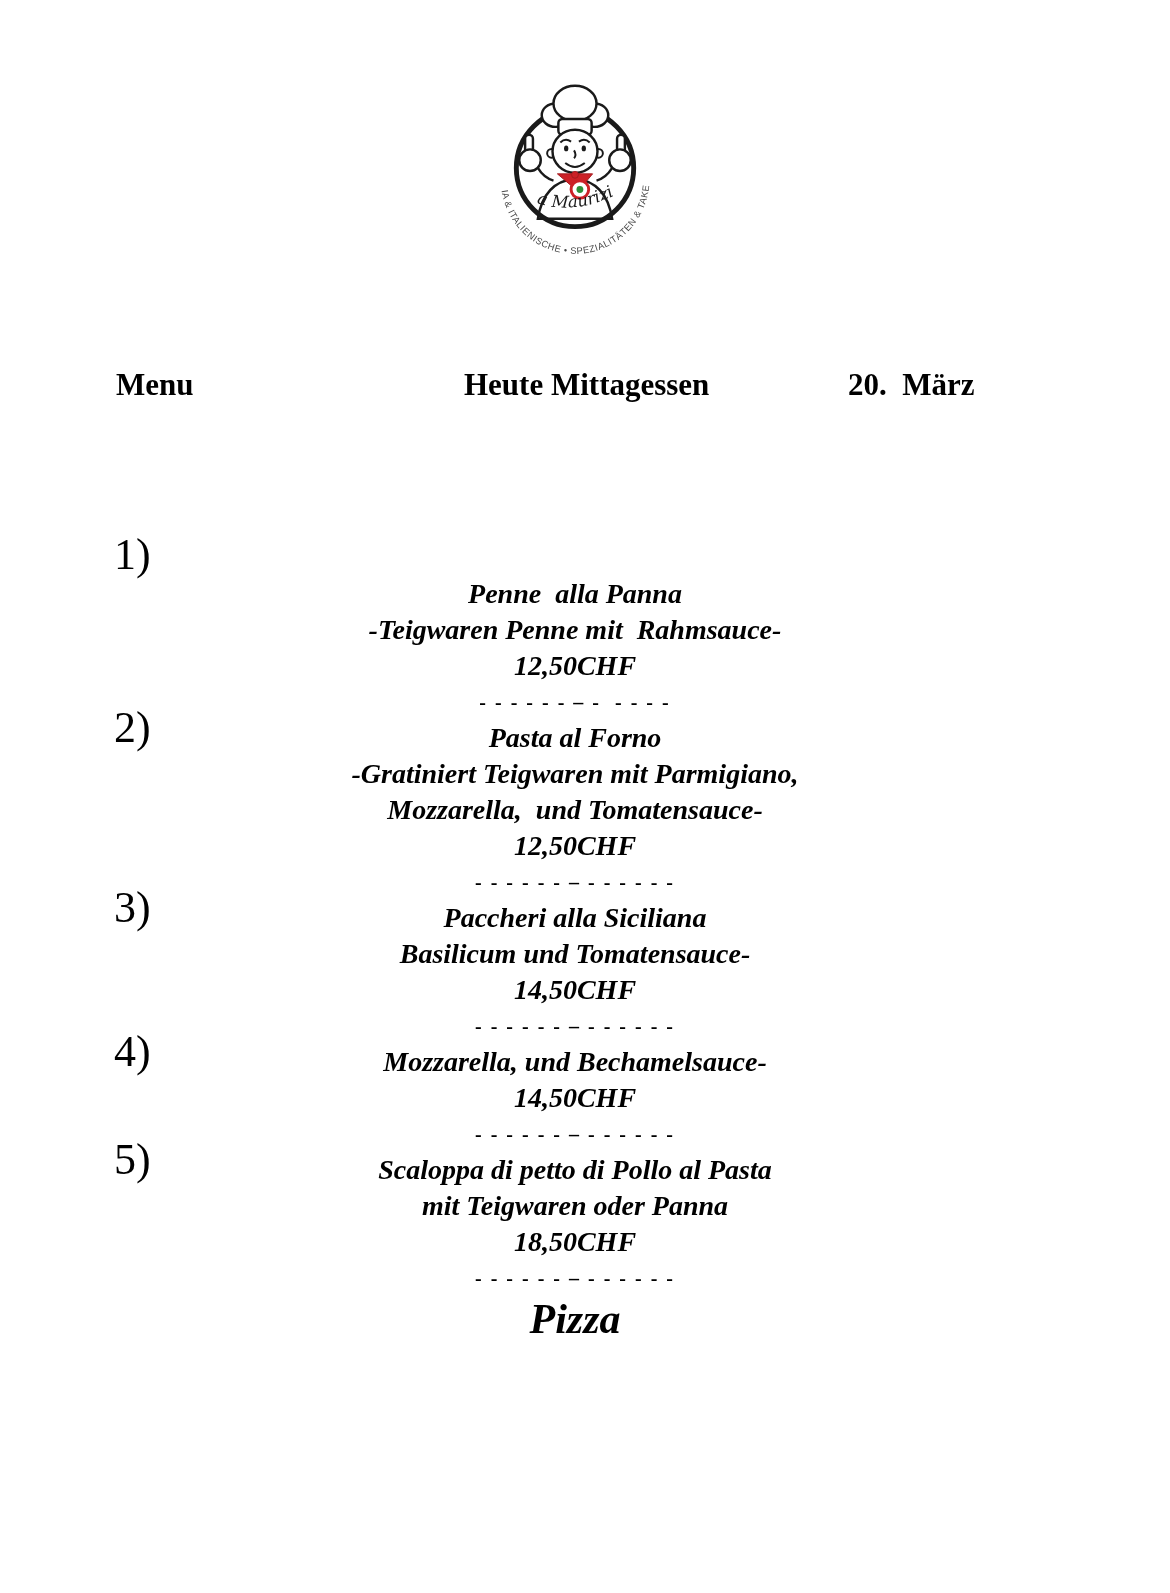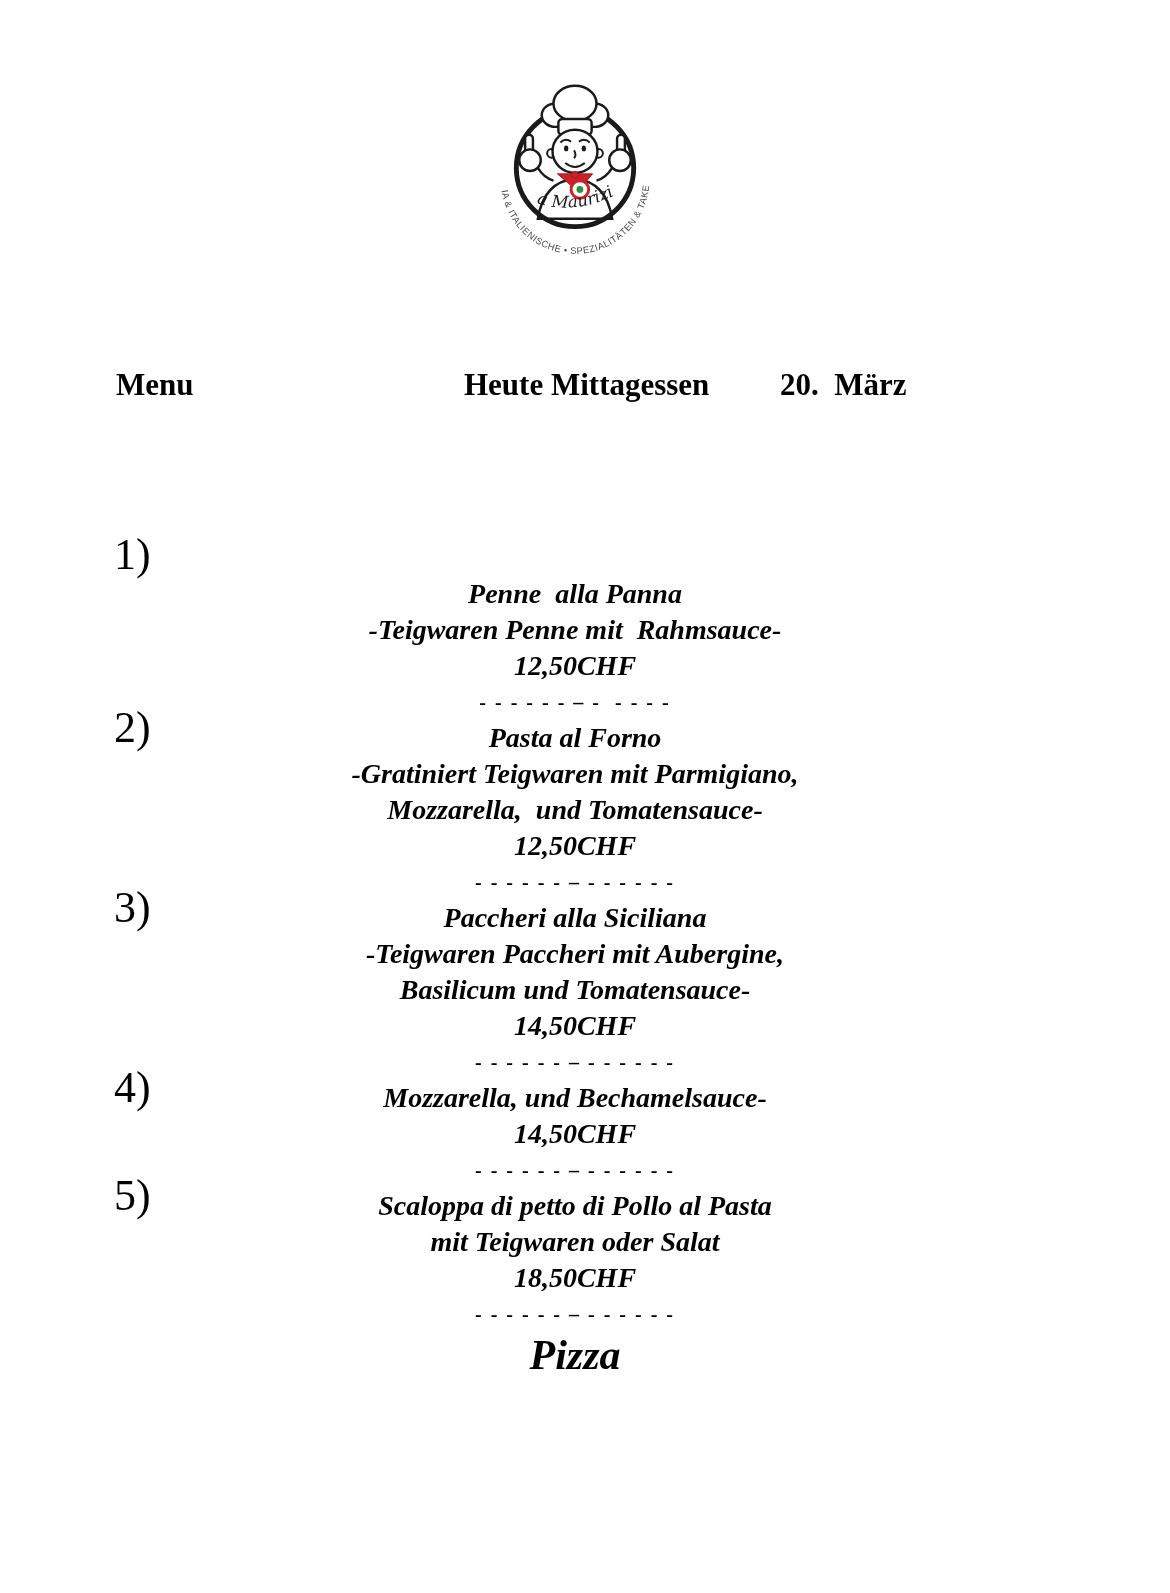--- a/index.html
+++ b/index.html
@@ -14,21 +14,21 @@
   .page { position: absolute; inset: 0; background: #ffffff; }
 
   
   .logo-wrap { position: absolute; left: 477px; top: 78px; width: 196px; height: 178px; }
 
   
   .header { position: absolute; top: 366px; left: 0; width: 1170px; height: 42px; }
   .header .h-label { position: absolute; top: 0; font-weight: 700; font-size: 31px; line-height: 38px; white-space: pre; margin-left: 8px; }
   .menu-label   { left: 108px; }
   .center-label { left: 456px; }
-  .date-label   { left: 772px; text-align: right; }
+  .date-label   { left: 840px; text-align: right; }
 
   
   .menu { position: absolute; top: 576px; left: 0; width: 1170px; }
   .item { position: relative; }
   .item .num {
     position: absolute; left: 114px; top: -14px;
     font-size: 44px; line-height: 1; font-weight: 400; font-style: normal;
   }
   .item.first .num { top: -43px; }
   .lines { width: 1150px; }
@@ -137,39 +137,38 @@
             <div class="line">-Gratiniert Teigwaren mit Parmigiano,</div>
             <div class="line">Mozzarella,  und Tomatensauce-</div>
             <div class="line">12,50CHF</div>
           </div>
         </div>
         <div class="sep">- - - - - - – - - - - - -</div>
         <div class="item">
           <div class="num">3)</div>
           <div class="lines">
             <div class="line">Paccheri alla Siciliana</div>
-            <div class="line">-Teigwaren Paccheri mit Aubergine,</div>
             <div class="line">Basilicum und Tomatensauce-</div>
             <div class="line">14,50CHF</div>
           </div>
         </div>
         <div class="sep">- - - - - - – - - - - - -</div>
         <div class="item">
           <div class="num">4)</div>
           <div class="lines">
             <div class="line">Mozzarella, und Bechamelsauce-</div>
             <div class="line">14,50CHF</div>
           </div>
         </div>
         <div class="sep">- - - - - - – - - - - - -</div>
         <div class="item">
           <div class="num">5)</div>
           <div class="lines">
             <div class="line">Scaloppa di petto di Pollo al Pasta</div>
-            <div class="line">mit Teigwaren oder Salat</div>
+            <div class="line">mit Teigwaren oder Panna</div>
             <div class="line">18,50CHF</div>
           </div>
         </div>
         <div class="sep">- - - - - - – - - - - - -</div>
       </div>
     <div class="pizza-title">Pizza</div>
   </div>
 
 </div>
 

